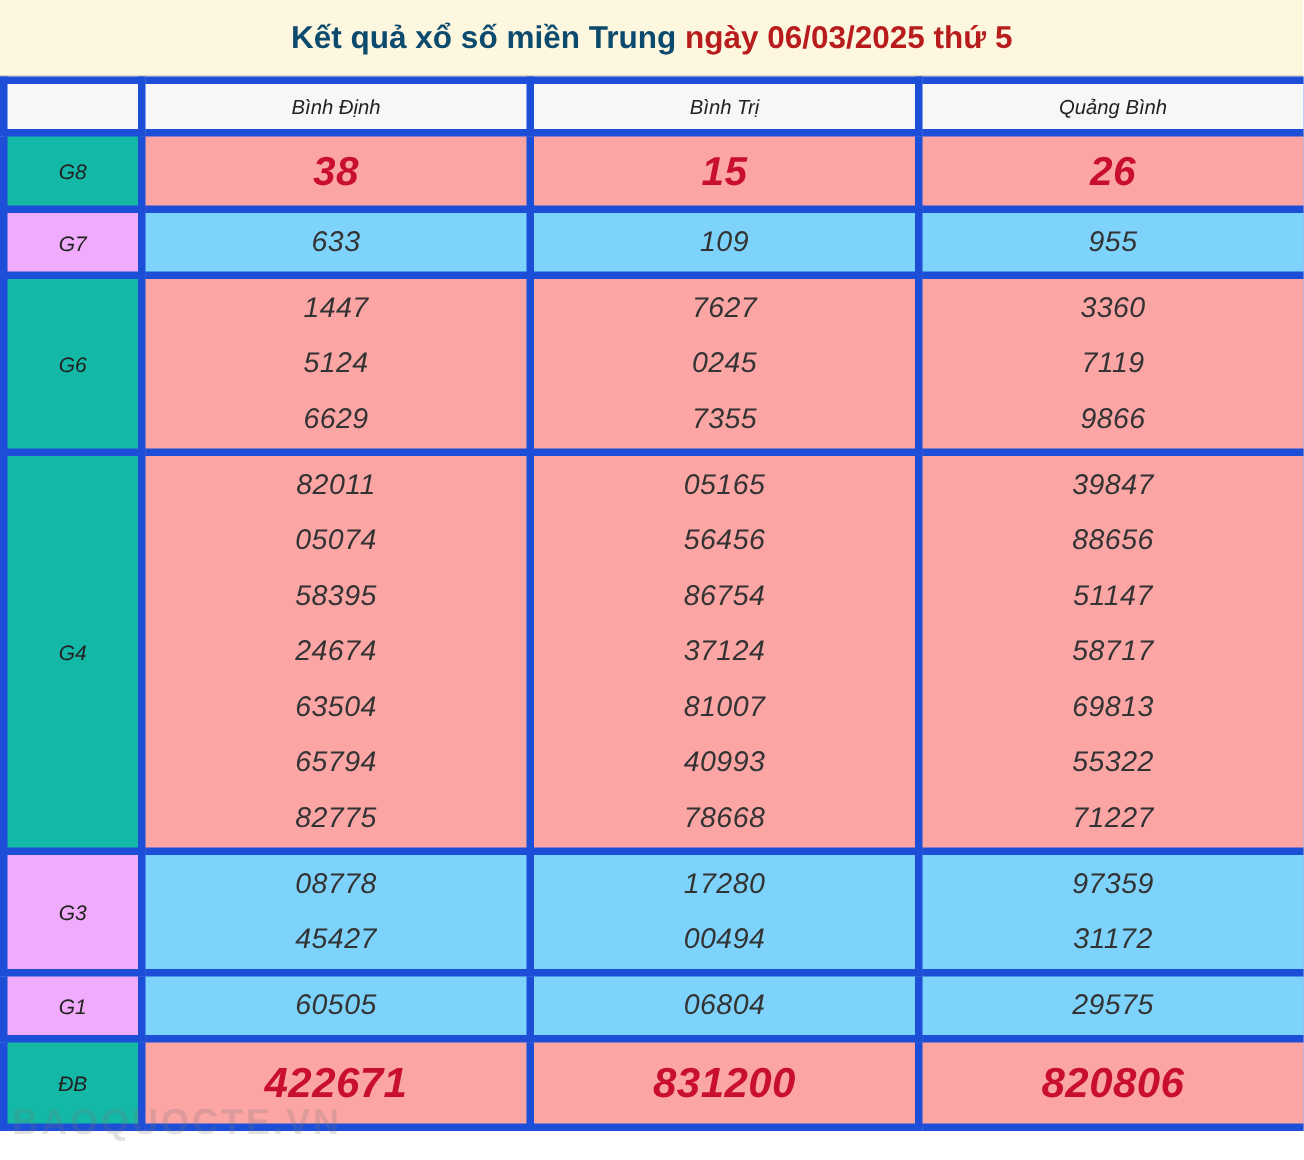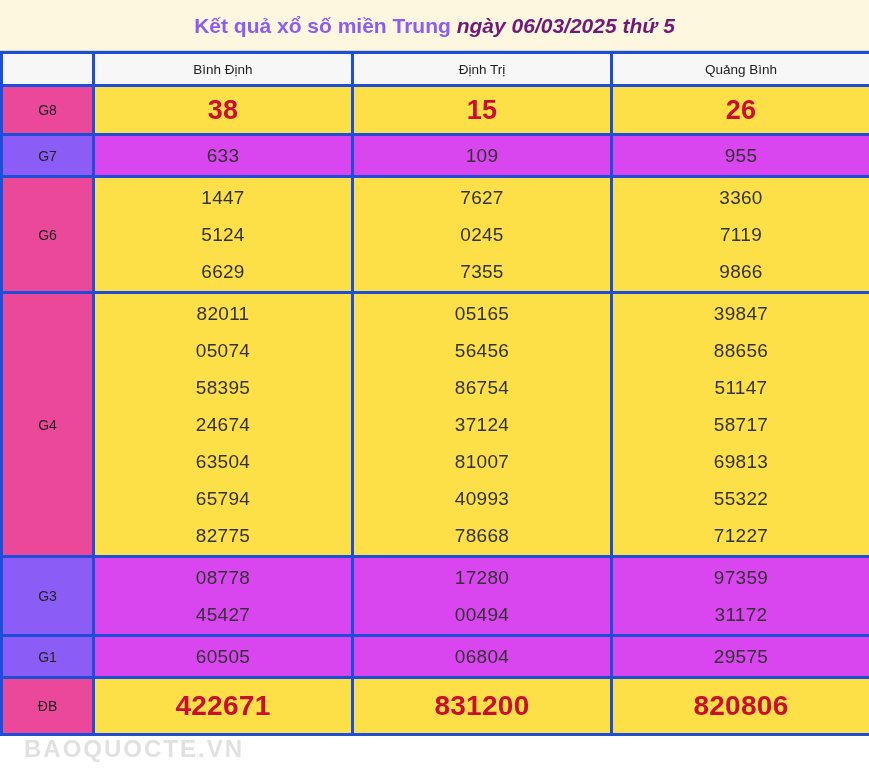--- a/index.html
+++ b/index.html
@@ -28,62 +28,62 @@
     border-bottom: 1px solid #d9d4c0;
     box-sizing: border-box;
   }
   .title-text {
     font-size: 21px;
     font-weight: bold;
     line-height: 1;
     white-space: nowrap;
   }
   .title-red {
-    color: #8b5cf6;
+    color: #0c4a6e;
   }
   .title-dark {
-    color: #701a75;
-    font-style: italic;
+    color: #b91c1c;
   }
   table.results {
     width: 869px;
     border-collapse: collapse;
     table-layout: fixed;
   }
   table.results td,
   table.results th {
-    border: 3px solid #1d4ed8;
+    border: 5px solid #1d4ed8;
     text-align: center;
     vertical-align: middle;
     font-weight: normal;
+    font-style: italic;
   }
   .col-label { width: 92px; }
   .col-prov  { width: 259px; }
 
   thead th {
     background: #f7f7f7;
     height: 28px;
     font-size: 13.5px;
     font-weight: bold;
     color: #222222;
   }
   tbody td.lbl {
-    background: #ec4899;
+    background: #14b8a6;
     font-size: 14px;
     color: #222222;
     font-weight: normal;
   }
   tbody tr.alt td {
-    background: #8b5cf6;
+    background: #f0abfc;
   }
   tbody tr td.val {
-    background: #fde047;
+    background: #fca5a5;
   }
   tbody tr.alt td.val {
-    background: #d946ef;
+    background: #7dd3fc;
   }
   .num {
     font-size: 19px;
     color: #333333;
     line-height: 37px;
     letter-spacing: 0.3px;
   }
   .num.big-red {
     font-size: 27px;
     color: #c8102e;
@@ -103,21 +103,20 @@
     position: absolute;
     left: 8px;
     bottom: 10px;
     font-size: 24px;
     font-weight: bold;
     color: rgba(120,120,120,0.22);
     letter-spacing: 2px;
     pointer-events: none;
     user-select: none;
     white-space: nowrap;
-    margin-left: 16px;
   }
 </style>
 </head>
 <body>
 
 <div class="page">
 
   <div class="title-bar">
     <div class="title-text">
       <span class="title-red">Kết quả xổ số miền Trung</span>
@@ -129,21 +128,21 @@
     <colgroup>
       <col class="col-label">
       <col class="col-prov">
       <col class="col-prov">
       <col class="col-prov">
     </colgroup>
     <thead>
       <tr>
         <th></th>
         <th>Bình Định</th>
-        <th>Định Trị</th>
+        <th>Bình Trị</th>
         <th>Quảng Bình</th>
       </tr>
     </thead>
     <tbody id="results-body">
         <tr>
           <td class="lbl">G8</td>
           <td class="val">
             <div class="stack">
               <div class="num big-red">38</div>
             </div>

